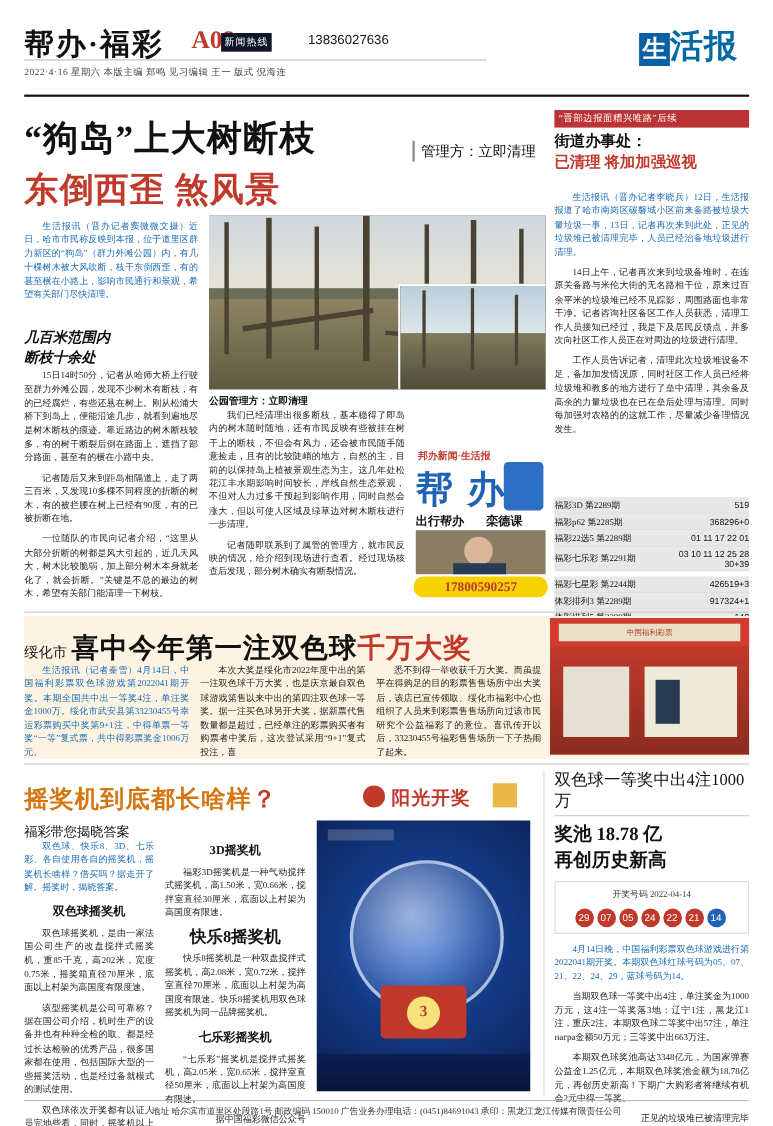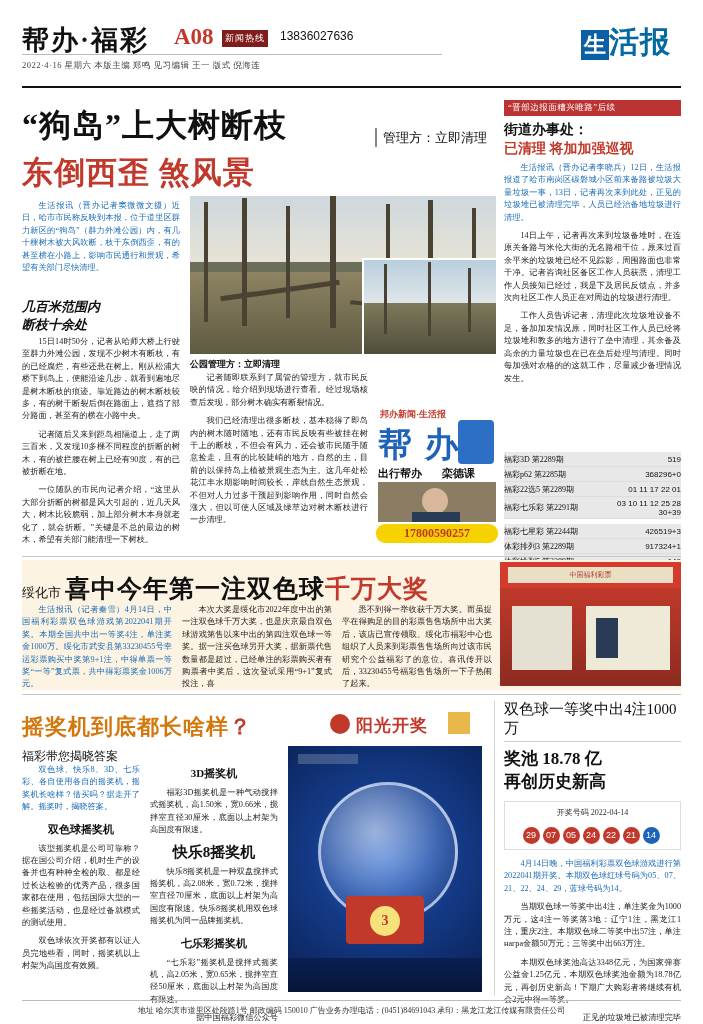--- a/index.html
+++ b/index.html
@@ -3,21 +3,21 @@
 <meta charset="utf-8">
 <style>
   html,body{margin:0;padding:0;background:#ffffff;}
   body{width:703px;height:1024px;font-family:"Liberation Serif",serif;color:#111;overflow:hidden;}
   .page{position:relative;width:703px;height:1024px;background:#fff;}
 
   
   .masthead{position:absolute;left:22px;top:22px;width:659px;height:62px;}
   .mh-title{position:absolute;left:0;top:0;font-family:"Liberation Serif",serif;font-weight:bold;font-size:27px;letter-spacing:2px;color:#111;}
   .mh-page{position:absolute;left:152px;top:2px;font-size:23px;font-weight:bold;color:#c0392b;font-family:Liberation Serif, serif;}
-  .mh-hot{position:absolute;left:200px;top:8px;background:#7f1d1d;color:#fff;font-size:9px;padding:2px 3px;letter-spacing:1px;}
+  .mh-hot{position:absolute;left:179px;top:8px;background:#0f172a;color:#fff;font-size:9px;padding:2px 3px;letter-spacing:1px;}
   .mh-phone{position:absolute;left:258px;top:7px;font-size:12px;color:#111;font-family:"Liberation Sans",sans-serif;}
   .mh-rule{position:absolute;left:0;top:32px;width:420px;border-top:1px solid #bbb;}
   .mh-sub{position:absolute;left:0;top:38px;font-size:8.5px;color:#444;letter-spacing:0.5px;}
   .mh-logo{position:absolute;right:0;top:0;width:100px;height:34px;}
   .mh-logo .lg{font-size:30px;font-weight:bold;color:#0369a1;letter-spacing:1px;}
   .mh-logo .lgbox{display:inline-block;background:#0b5fa5;color:#fff;font-size:22px;font-weight:bold;padding:0 3px;}
 
   .hr-thick{position:absolute;left:22px;top:86px;width:659px;border-top:2px solid #111;}
 
   
@@ -38,21 +38,21 @@
   .ph-cap{position:absolute;font-size:9px;font-weight:bold;color:#111;}
 
   
   .sky{position:absolute;left:0;top:0;right:0;height:42%;background:linear-gradient(#cfd8dd,#e6e3d6);}
   .ground{position:absolute;left:0;bottom:0;right:0;height:58%;background:linear-gradient(#9a8e6c,#6e6a4e);}
   .tree{position:absolute;background:#4a4334;}
 
   
   .rbox{position:absolute;left:504px;top:100px;width:177px;}
   .rbox .redbar{background:#b33; color:#fff;font-size:8.5px;padding:2px 4px;letter-spacing:0.5px;}
-  .rbox h3{margin:4px 0 4px;font-size:14px;font-weight:bold;line-height:19px;color:#111;}
+  .rbox h3{margin:4px 0 16px;font-size:14px;font-weight:bold;line-height:19px;color:#111;}
   .rbox h3 .rd{color:#c0392b;}
 
   
   .lott{position:absolute;left:504px;top:452px;width:177px;}
   .lott .row{display:flex;align-items:center;font-size:8px;border-bottom:1px solid #ddd;padding:1.5px 0;}
   .lott .nm{width:104px;color:#111;}
   .lott .vl{flex:1;text-align:right;color:#111;font-family:"Liberation Sans",sans-serif;}
   .lott .hd{background:#e8e8e8;}
 
   
@@ -127,22 +127,22 @@
 
   <div class="col" style="left:22px;top:200px;width:158px;">
     <p class="lead">生活报讯（晋办记者窦微微文摄）近日，哈市市民称反映到本报，位于道里区群力新区的“狗岛”（群力外滩公园）内，有几十棵树木被大风吹断，枝干东倒西歪，有的甚至横在小路上，影响市民通行和景观，希望有关部门尽快清理。</p>
   </div>
   <div class="col" style="left:22px;top:336px;width:158px;height:216px;">
     <p>15日14时50分，记者从哈师大桥上行驶至群力外滩公园，发现不少树木有断枝，有的已经腐烂，有些还悬在树上。刚从松浦大桥下到岛上，便能沿途几步，就看到遍地尽是树木断枝的痕迹。靠近路边的树木断枝较多，有的树干断裂后倒在路面上，遮挡了部分路面，甚至有的横在小路中央。</p>
     <p>记者随后又来到距岛相隔道上，走了两三百米，又发现10多棵不同程度的折断的树木，有的被拦腰在树上已经有90度，有的已被折断在地。</p>
     <p>一位随队的市民向记者介绍，“这里从大部分折断的树都是风大引起的，近几天风大，树木比较脆弱，加上部分树木本身就老化了，就会折断。”关键是不总的最边的树木，希望有关部门能清理一下树枝。</p>
   </div>
   <div class="col" style="left:190px;top:372px;width:178px;height:180px;">
+    <p>我们已经清理出很多断枝，基本稳得了即岛内的树木随时随地，还有市民反映有些被挂在树干上的断枝，不但会有风力，还会被市民随手随意捡走，且有的比较陡峭的地方，自然的主，目前的以保持岛上植被景观生态为主。这几年处松花江丰水期影响时间较长，岸线自然生态景观，不但对人力过多干预起到影响作用，同时自然会涨大，但以可使人区域及绿草边对树木断枝进行一步清理。</p>
     <p>记者随即联系到了属管的管理方，就市民反映的情况，给介绍到现场进行查看。经过现场核查后发现，部分树木确实有断裂情况。</p>
-    <p>我们已经清理出很多断枝，基本稳得了即岛内的树木随时随地，还有市民反映有些被挂在树干上的断枝，不但会有风力，还会被市民随手随意捡走，且有的比较陡峭的地方，自然的主，目前的以保持岛上植被景观生态为主。这几年处松花江丰水期影响时间较长，岸线自然生态景观，不但对人力过多干预起到影响作用，同时自然会涨大，但以可使人区域及绿草边对树木断枝进行一步清理。</p>
   </div>
 
   <div class="adbox">
     <div style="position:absolute;left:4px;top:4px;width:90px;font-size:9px;color:#c0392b;font-weight:bold;">邦办新闻·生活报</div>
     <div style="position:absolute;left:2px;top:18px;font-size:34px;font-weight:bold;color:#1f63b8;letter-spacing:2px;">帮 办</div>
     <div class="adcircle" style="left:82px;top:16px;width:36px;height:44px;border-radius:4px;background:#2d6fc4;"></div>
     <div style="position:absolute;left:2px;top:62px;font-size:11px;font-weight:bold;color:#111;">出行帮办</div>
     <div style="position:absolute;left:66px;top:62px;font-size:11px;font-weight:bold;color:#111;">栾德课</div>
     <div class="photo" style="left:2px;top:78px;width:118px;height:40px;background:#8a7d63;">
       <div style="position:absolute;left:44px;top:6px;width:26px;height:26px;border-radius:50%;background:#d8b79a;"></div>
@@ -230,20 +230,21 @@
   <div class="hr" style="left:22px;top:694px;width:659px;"></div>
 
   <div class="head3">
     <div class="t"><span>摇奖机到底都长啥样</span><span style="color:#c0392b;">？</span></div>
     <div class="s">福彩带您揭晓答案</div>
   </div>
 
   <div class="col" style="left:22px;top:764px;width:118px;">
     <p class="lead">双色球、快乐8、3D、七乐彩、各自使用各自的摇奖机，摇奖机长啥样？借买吗？据走开了解。摇奖时，揭晓答案。</p>
     <div class="subhead" style="position:relative;left:0;top:0;font-size:11px;text-align:center;margin:4px 0 5px;">双色球摇奖机</div>
+    <p>双色球摇奖机，是由一家法国公司生产的改盘搅拌式摇奖机，重85千克，高202米，宽度0.75米，摇奖箱直径70厘米，底面以上村架为高国度有限度速。</p>
     <p>该型摇奖机是公司可靠称？据在国公司介绍，机时生产的设备并也有种种全检的取、都是经过长达检验的优秀产品，很多国家都在使用，包括国际大型的一些摇奖活动，也是经过备就模式的测试使用。</p>
     <p>双色球依次开奖都有以证人员完地些看，同时，摇奖机以上村架为高国度有效频。</p>
   </div>
 
   <div class="col" style="left:150px;top:764px;width:128px;">
     <div class="subhead" style="position:relative;left:0;top:0;font-size:11px;text-align:center;margin:0 0 5px;">3D摇奖机</div>
     <p>福彩3D摇奖机是一种气动搅拌式摇奖机，高1.50米，宽0.66米，搅拌室直径30厘米，底面以上村架为高国度有限速。</p>
     <div class="subhead" style="position:relative;left:0;top:0;font-size:15px;text-align:center;margin:4px 0 5px;">快乐8摇奖机</div>
     <p>快乐8摇奖机是一种双盘搅拌式摇奖机，高2.08米，宽0.72米，搅拌室直径70厘米，底面以上村架为高国度有限速。快乐8摇奖机用双色球摇奖机为同一品牌摇奖机。</p>
     <div class="subhead" style="position:relative;left:0;top:0;font-size:11px;text-align:center;margin:4px 0 5px;">七乐彩摇奖机</div>

